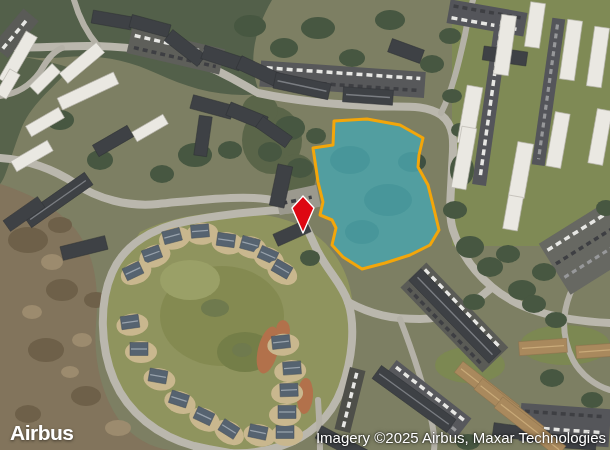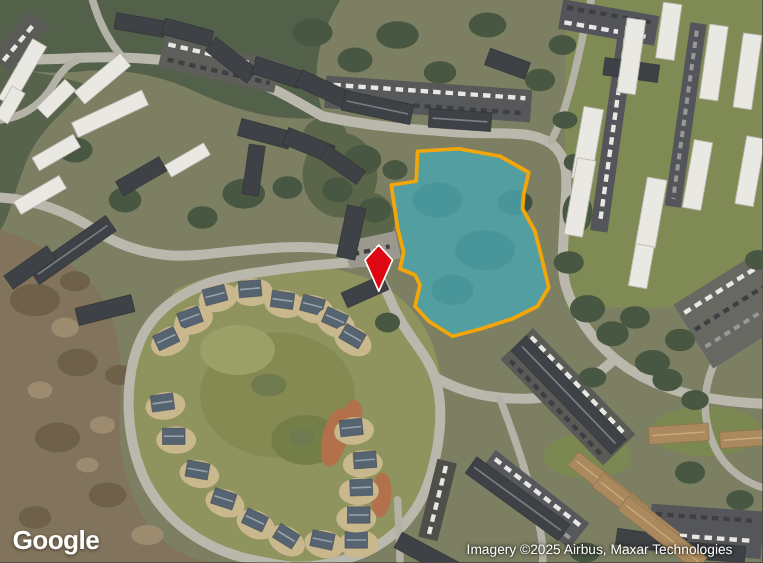--- a/index.html
+++ b/index.html
@@ -17,21 +17,21 @@
   .rd{stroke:#7a7d82;stroke-width:1.4}
   .rt{stroke:#c9aa79;stroke-width:1.2}
   .hr{fill:#566370;stroke:#434e59;stroke-width:.5}
   .hl{stroke:#98a2ac;stroke-width:1.3}
   .dirt{fill:#c9b78e}
   .tr{fill:#475741}
   .trp{fill:#3e4f41}
   .trl{fill:#6f7a4e}
   .logo{position:absolute;left:10px;bottom:5px;color:#fff;font-size:21px;
     font-weight:600;letter-spacing:-.5px;text-shadow:0 1px 3px rgba(0,0,0,.55)}
-  .attr{position:absolute;right:24px;bottom:4px;color:#fff;font-size:11px;
+  .attr{position:absolute;right:4px;bottom:4px;color:#fff;font-size:15px;
     text-shadow:0 0 2px rgba(0,0,0,.9),0 0 4px rgba(0,0,0,.7)}
 </style>
 </head>
 <body>
 
 <div class="viewport">
 <svg width="610" height="450" viewBox="0 0 610 450">
 
   <g>
     <rect x="0" y="0" width="610" height="450" fill="#7d7f63"></rect>
@@ -382,15 +382,15 @@
 
   <g>
     <polygon stroke-linejoin="round" points="334,121 367,119 400,125 423,138 419,155 418,167 428,185 433,205 439,230 430,245 410,255 385,263 362,269 343,257 332,245 336,228 332,220 320,215 323,202 318,182 316,168 313,148 333,145" fill="#4aa4ab" fill-opacity="0.84" stroke="#f3a60a" stroke-width="3"></polygon>
   </g>
 
   <g>
     <polygon stroke-linejoin="round" points="303,196 314,208 303,233 292,208" fill="#de0712" stroke="#ffffff" stroke-width="1.4"></polygon>
   </g>
 </svg>
 
-<div class="logo">Google</div>
+<div class="logo">Airbus</div>
 <div class="attr">Imagery ©2025 Airbus, Maxar Technologies</div>
 </div>
 
 </body></html>

